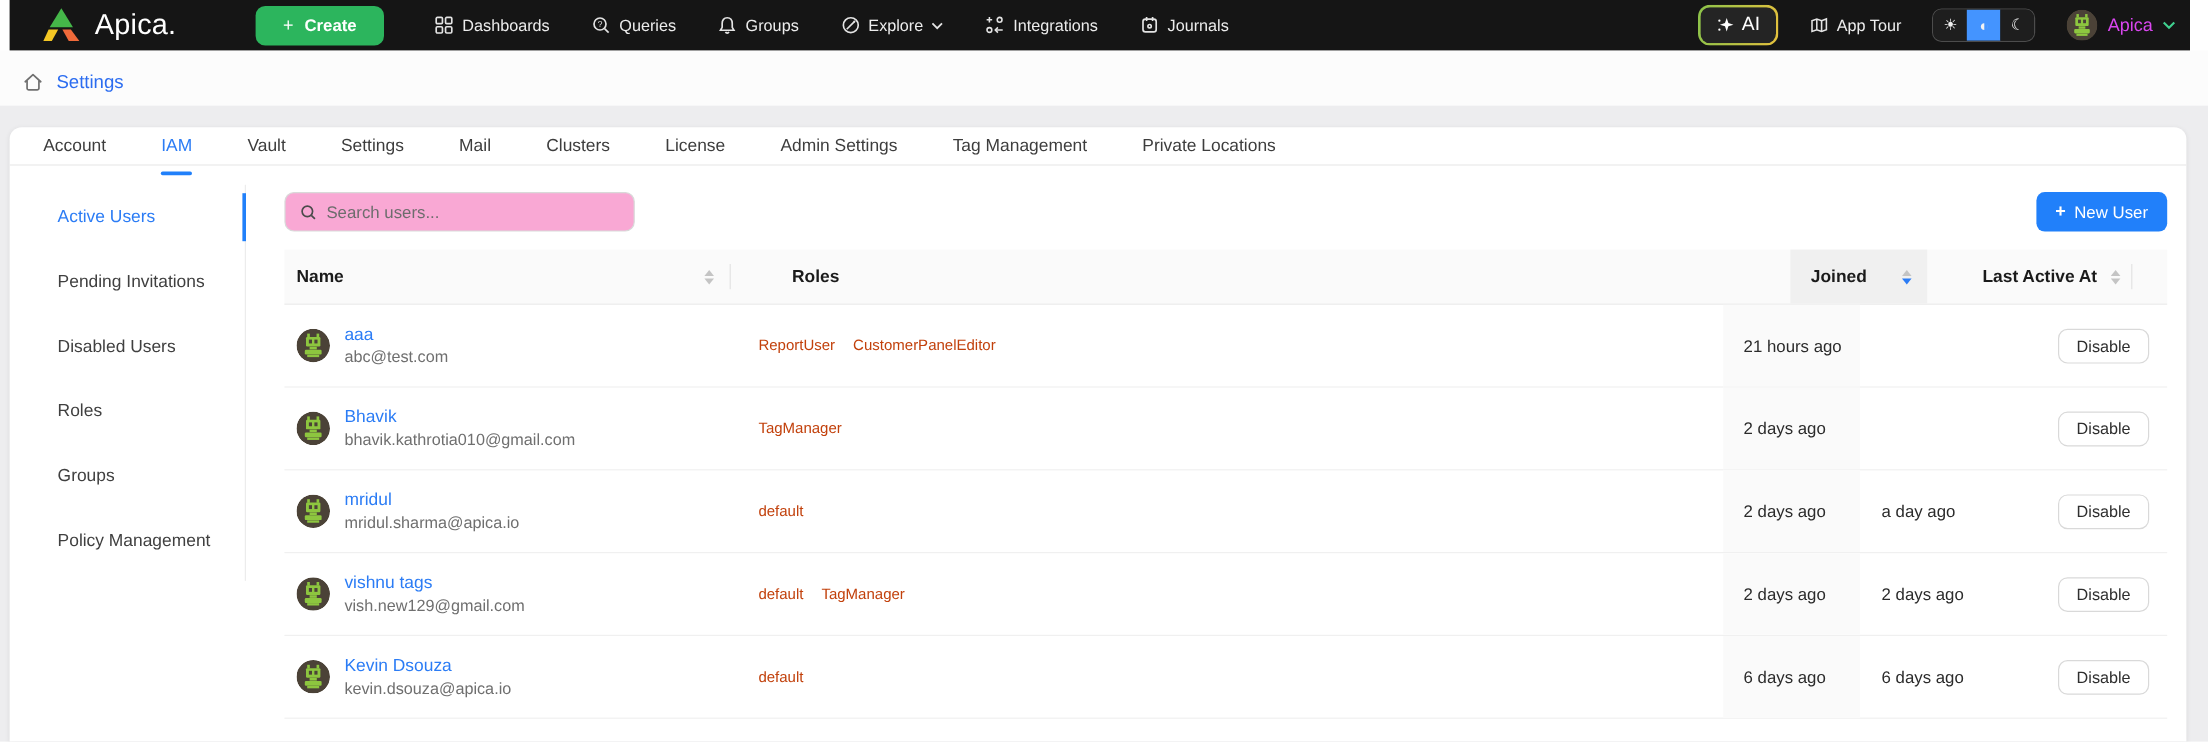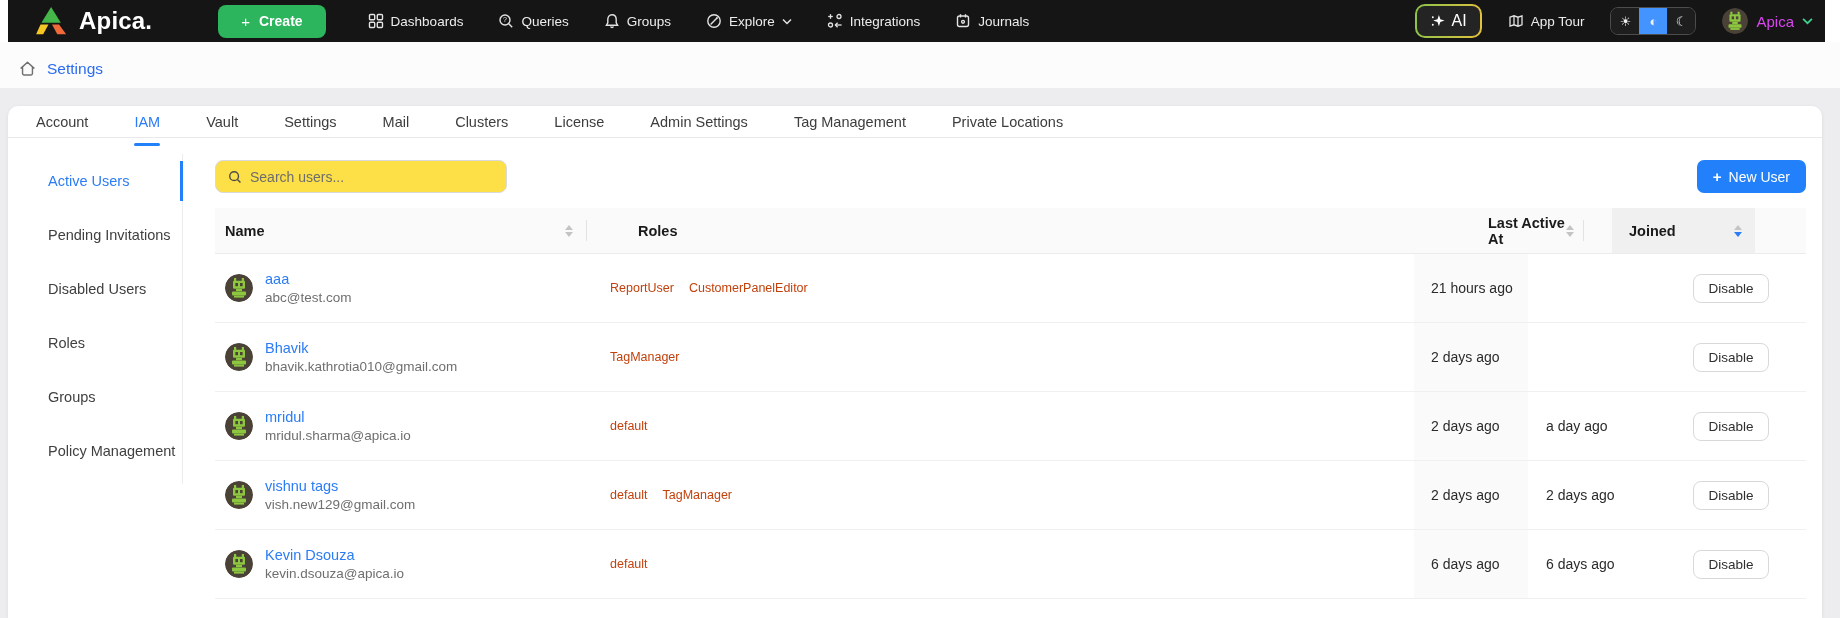--- a/index.html
+++ b/index.html
@@ -7,21 +7,21 @@
     font-family:"Liberation Sans","DejaVu Sans",sans-serif; }
 
   
   .crumb-strip { position:absolute; top:42px; left:0; right:0; height:46px; background:#fcfcfc; }
   .page-bg { position:absolute; top:88px; left:0; right:0; bottom:0; background:#ededef; }
 
   
   .topbar { position:absolute; top:0; left:8px; right:15px; height:42px; background:#151515;
     display:flex; align-items:center; color:#ececec; font-size:13.5px; }
   .logo-wrap { display:flex; align-items:center; gap:9px; margin-left:26px; }
-  .logo-text { color:#fff; font-size:24px; font-weight:700; letter-spacing:.2px; }
+  .logo-text { color:#fff; font-size:24px; font-weight:400; letter-spacing:.2px; }
   .create-btn { margin-left:66px; display:flex; align-items:center; gap:9px; background:#2cb55d;
     color:#fff; border:none; border-radius:8px; padding:8px 23px; font-size:14px; font-weight:600; cursor:pointer;
     font-family:inherit; }
   .create-plus { font-size:15px; font-weight:400; }
   .nav { display:flex; align-items:center; gap:35px; margin-left:42px; }
   .nav-item { display:flex; align-items:center; gap:7px; cursor:pointer; white-space:nowrap; }
   .nav-item svg { display:block; }
   .top-right { margin-left:auto; display:flex; align-items:center; gap:26px; margin-right:12px; }
   .ai-btn { display:flex; align-items:center; gap:7px; color:#fff; font-size:16px; padding:6px 13px;
     border:2px solid transparent; border-radius:10px; cursor:pointer; font-family:inherit;
@@ -43,31 +43,31 @@
   .card { position:absolute; top:106px; left:8px; right:18px; bottom:0; background:#fff;
     border-radius:10px 10px 0 0; box-shadow:0 1px 4px rgba(0,0,0,.07); display:flex; flex-direction:column; }
   .tabbar { height:32px; display:flex; align-items:center; gap:42px; padding-left:26px;
     border-bottom:1px solid #e9e9e9; flex-shrink:0; }
   .tab { font-size:14.5px; color:#3d3d3d; cursor:pointer; position:relative; padding:15px 2px 14px; }
   .tab.active { color:#2b7cf5; }
   .tab.active::after { content:""; position:absolute; left:2px; right:2px; bottom:-2px; height:3px;
     background:#2180fa; border-radius:2px; }
 
   .card-body { flex:1; display:flex; min-height:0; }
-  .sidebar { width:175px; flex-shrink:0; }
+  .sidebar { width:197px; flex-shrink:0; }
   .side-menu { margin-top:16px; border-right:1px solid #ececec; padding-bottom:6px; }
   .side-item { height:54px; display:flex; align-items:center; padding-left:40px; font-size:14.5px;
     color:#404040; cursor:pointer; position:relative; }
   .side-item.active { color:#2b7cf5; }
   .side-item.active::after { content:""; position:absolute; right:-1px; top:7px; bottom:7px; width:3px;
     background:#2180fa; }
 
   .main { flex:1; padding:22px 16px 0 32px; min-width:0; }
   .toolbar { display:flex; align-items:center; justify-content:space-between; }
-  .search-box { width:292px; height:33px; border:1px solid #d9d9d9; border-radius:8px; background:#fde047;
+  .search-box { width:292px; height:33px; border:1px solid #d9d9d9; border-radius:8px; background:#f9a8d4;
     display:flex; align-items:center; gap:8px; padding:0 12px; }
   .search-box input { border:none; outline:none; flex:1; font-size:14px; color:#3c3c3c;
     font-family:inherit; background:transparent; }
   .search-box input::placeholder { color:#6d6d6d; opacity:1; }
   .newuser-btn { display:flex; align-items:center; gap:7px; background:#2180fa; color:#fff; border:none;
     border-radius:7px; height:33px; padding:0 16px; font-size:14px; cursor:pointer; font-family:inherit; }
   .newuser-plus { font-weight:700; font-size:15px; }
 
   
   .table { margin-top:15px; }
@@ -289,35 +289,35 @@
             <span>Name</span>
             <span class="sorter">
                 <span class="car-up"></span>
                 <span class="car-down"></span>
               </span>
             <span class="sep"></span>
           </div>
           <div class="th th-roles">
             <span>Roles</span>
           </div>
+          <div class="th th-joined">
+            <span>Joined</span>
+            <span class="sorter">
+                <span class="car-up"></span>
+                <span class="car-down car-active"></span>
+              </span>
+          </div>
           <div class="th th-last">
             <span>Last Active At</span>
             <span class="sorter">
                 <span class="car-up"></span>
                 <span class="car-down"></span>
               </span>
             <span class="sep"></span>
           </div>
-          <div class="th th-joined">
-            <span>Joined</span>
-            <span class="sorter">
-                <span class="car-up"></span>
-                <span class="car-down car-active"></span>
-              </span>
-          </div>
           <div class="th"></div>
         </div>
         <div id="tbody">
   <div class="trow">
     <div class="cell name-cell">
       <span class="avatar-row">
         <svg width="28" height="28" viewBox="0 0 28 28">
                     <use href="#robot-symbol"></use>
                   </svg>
       </span>

